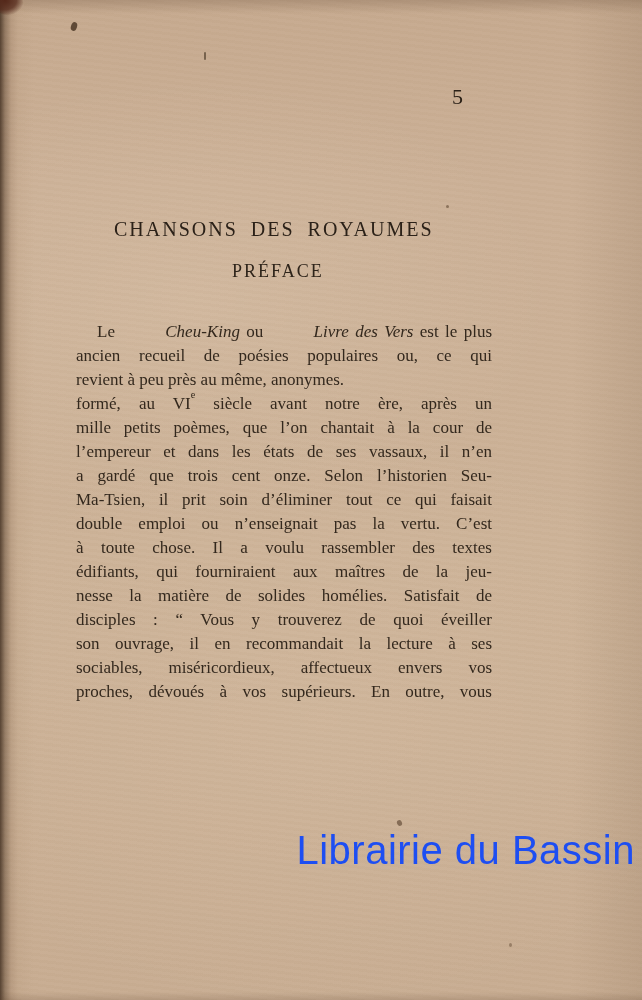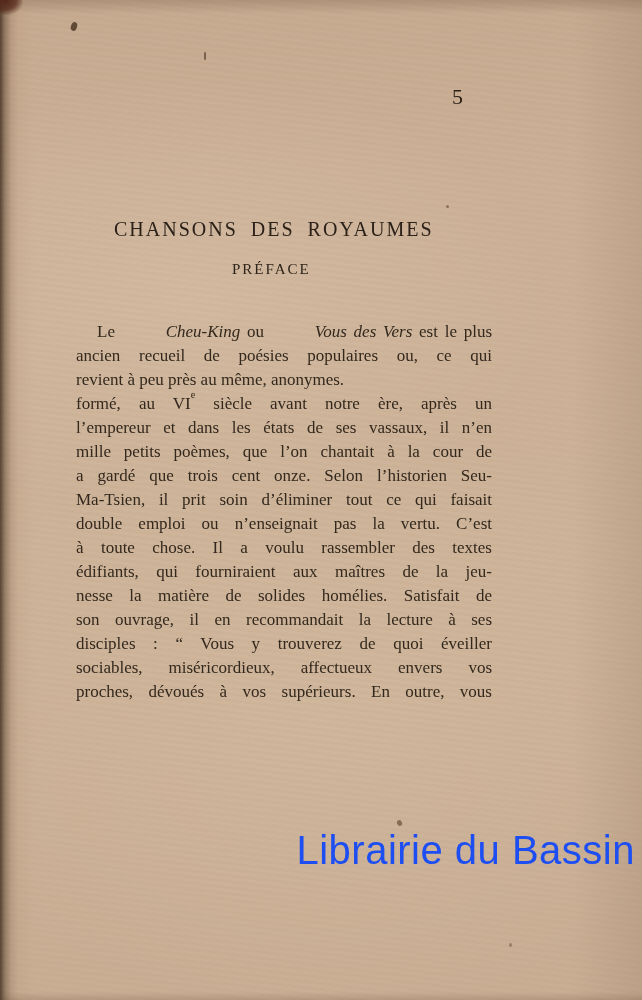--- a/index.html
+++ b/index.html
@@ -66,21 +66,21 @@
 
   .doc-title {
     position: absolute; left: 98px; top: 202px; margin: 16px;
     font-size: 20px; font-weight: 500; letter-spacing: 2px;
     word-spacing: 6px; white-space: nowrap;
     color: #2b2118;
   }
 
   .doc-subtitle {
     position: absolute; left: 232px; top: 261px; margin: 0;
-    font-size: 15px; font-weight: 500; letter-spacing: 2px;
+    font-size: 18px; font-weight: 500; letter-spacing: 2px;
     white-space: nowrap; color: #2e241a;
   }
 
   .body-text {
     position: absolute; left: 76px; top: 320px; width: 416px;
     font-size: 17px; color: #33281d;
   }
   .body-text .line {
     height: 24px; line-height: 24px;
     text-align: justify; overflow: hidden;
@@ -116,36 +116,36 @@
   <div class="speck s5"></div>
 
   <div class="page-number">5</div>
 
   <h1 class="doc-title">CHANSONS DES ROYAUMES</h1>
 
   <h2 class="doc-subtitle">PRÉFACE</h2>
 
   <div class="body-text">
       <div class="para">
-        <div class="line j indent">Le <i>Cheu-King</i> ou <i>Vous des Vers</i> est le plus</div>
+        <div class="line j indent">Le <i>Cheu-King</i> ou <i>Livre des Vers</i> est le plus</div>
         <div class="line j">ancien recueil de poésies populaires ou, ce qui</div>
         <div class="line">revient à peu près au même, anonymes.</div>
       </div>
       <div class="para">
         <div class="line j">formé, au VI<sup>e</sup> siècle avant notre ère, après un</div>
+        <div class="line j">mille petits poèmes, que l’on chantait à la cour de</div>
         <div class="line j">l’empereur et dans les états de ses vassaux, il n’en</div>
-        <div class="line j">mille petits poèmes, que l’on chantait à la cour de</div>
         <div class="line j">a gardé que trois cent onze. Selon l’historien Seu-</div>
         <div class="line j">Ma-Tsien, il prit soin d’éliminer tout ce qui faisait</div>
         <div class="line j">double emploi ou n’enseignait pas la vertu. C’est</div>
         <div class="line j">à toute chose. Il a voulu rassembler des textes</div>
         <div class="line j">édifiants, qui fourniraient aux maîtres de la jeu-</div>
         <div class="line j">nesse la matière de solides homélies. Satisfait de</div>
+        <div class="line j">disciples : “ Vous y trouverez de quoi éveiller</div>
         <div class="line j">son ouvrage, il en recommandait la lecture à ses</div>
-        <div class="line j">disciples : “ Vous y trouverez de quoi éveiller</div>
         <div class="line j">sociables, miséricordieux, affectueux envers vos</div>
         <div class="line j">proches, dévoués à vos supérieurs. En outre, vous</div>
       </div>
     </div>
 
   <div class="watermark" style="color: rgb(29, 78, 242);">Librairie du Bassin</div>
 
 </div>
 
 </body></html>

